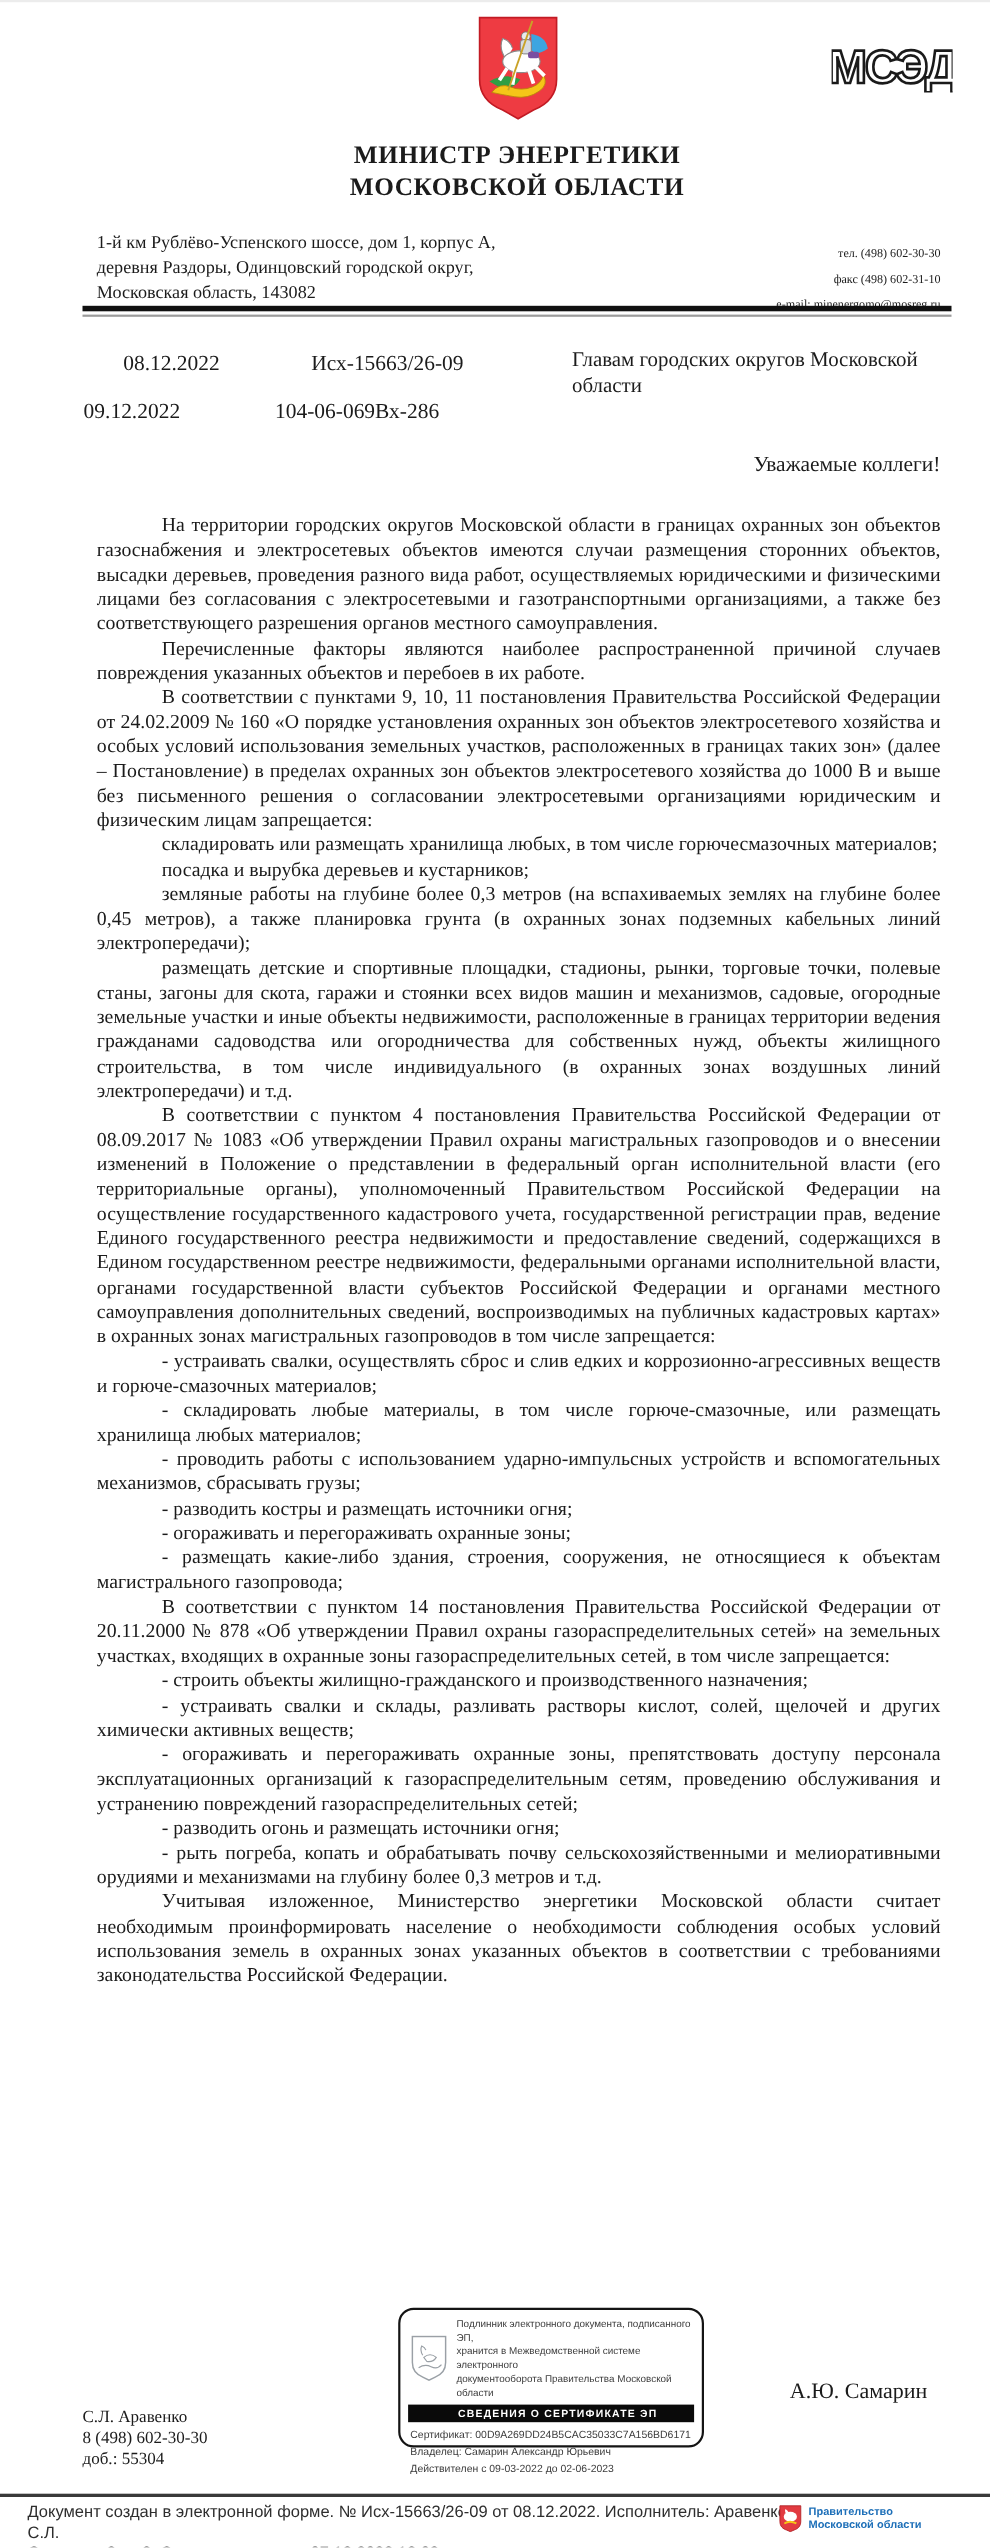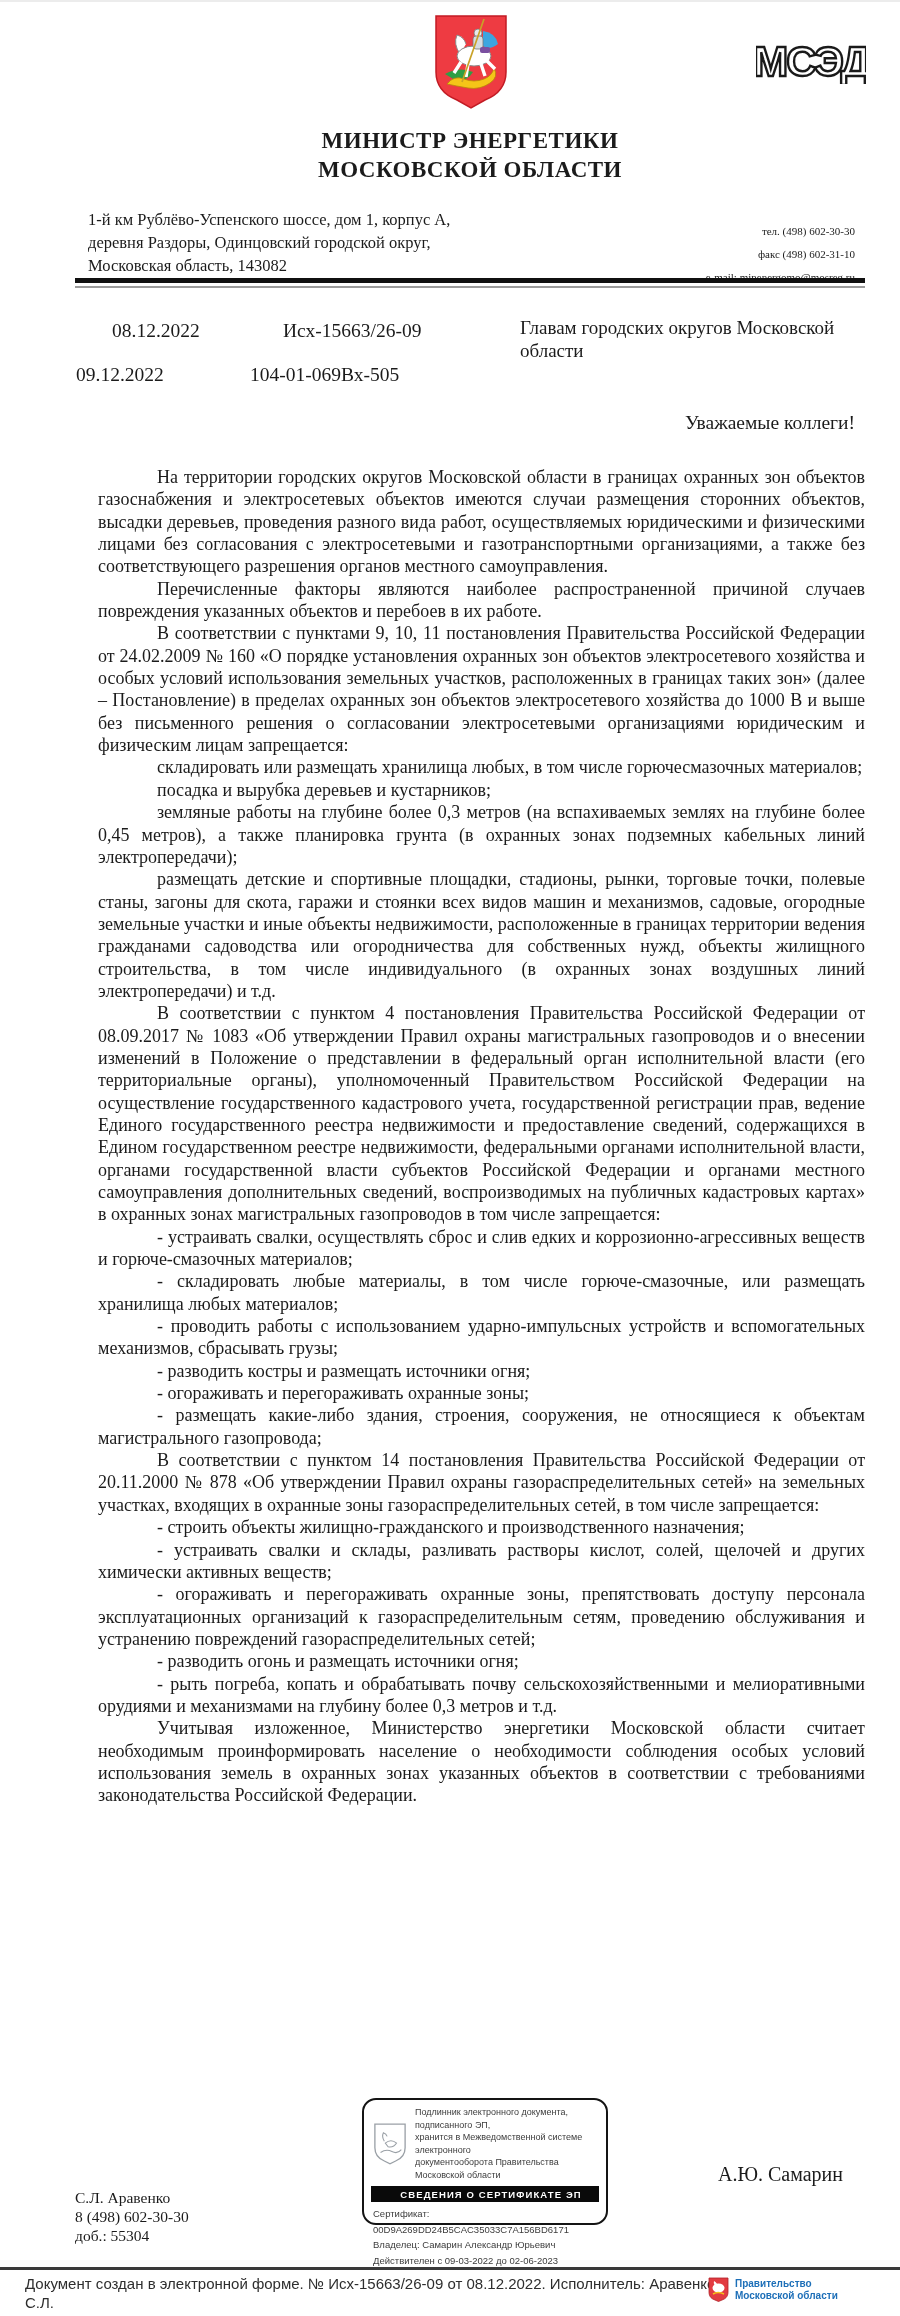--- a/index.html
+++ b/index.html
@@ -22,28 +22,28 @@
   .ref{font-size:19.5px;}
   .out-date{left:112px;top:320px;}
   .out-num{left:283px;top:320px;}
   .recipient{left:520px;top:316px;width:330px;font-size:19px;line-height:23px;}
   .in-date{left:76px;top:364px;}
   .in-num{left:250px;top:364px;}
 
   .salutation{left:88px;top:412px;width:767px;text-align:right;font-size:19.5px;}
 
   
-  .body-text{left:88px;top:466px;width:767px;font-size:18px;line-height:22.35px;text-align:justify;margin-left:10px;}
+  .body-text{left:88px;top:466px;width:767px;font-size:18px;line-height:22.35px;text-align:justify;}
   .body-text p{margin:0;text-indent:59px;}
 
   
   .signature{left:718px;top:2150px;font-size:20px;margin-top:13px;}
   .executor{left:75px;top:2188px;font-size:15.5px;line-height:19px;}
 
-  .stamp{left:362px;top:2098px;width:246px;height:127px;border:2.5px solid #141414;border-radius:14px;
+  .stamp{left:362px;top:2098px;width:278px;height:127px;border:2.5px solid #141414;border-radius:14px;
          background:#fff;font-family:"Liberation Sans", sans-serif;color:#3c3c3c;box-sizing:border-box;}
   .stamp-top{display:flex;align-items:center;padding:6px 7px 2px 9px;}
   .stamp-emblem{width:34px;height:42px;flex:0 0 34px;margin-right:8px;}
   .stamp-note{font-size:9px;line-height:12.5px;}
   .stamp-bar{margin:3px 7px 0 7px;background:#0a0a0a;color:#ffffff;text-align:center;
              font-size:9.5px;font-weight:bold;letter-spacing:1.1px;padding:3px 0 2px 12px;}
   .stamp-certs{padding:4px 9px 0 9px;font-size:9.5px;line-height:15.5px;}
 
   
   .footer-rule{left:0;top:2267px;width:900px;height:3px;background:#3a3a3a;}
@@ -95,21 +95,21 @@
       <div>e-mail: minenergomo@mosreg.ru</div>
     </div>
 
   <div class="abs rule-thick"></div>
   <div class="abs rule-thin"></div>
 
   <div class="abs ref out-date">08.12.2022</div>
   <div class="abs ref out-num">Исх-15663/26-09</div>
   <div class="abs recipient">Главам городских округов Московской области</div>
   <div class="abs ref in-date">09.12.2022</div>
-  <div class="abs ref in-num">104-01-069Вх-505</div>
+  <div class="abs ref in-num">104-06-069Вх-286</div>
 
   <div class="abs salutation">Уважаемые коллеги!</div>
 
   <div class="abs body-text">
 
   <p>На территории городских округов Московской области в границах охранных зон объектов газоснабжения и электросетевых объектов имеются случаи размещения сторонних объектов, высадки деревьев, проведения разного вида работ, осуществляемых юридическими и физическими лицами без согласования с электросетевыми и газотранспортными организациями, а также без соответствующего разрешения органов местного самоуправления.</p>
       <p>Перечисленные факторы являются наиболее распространенной причиной случаев повреждения указанных объектов и перебоев в их работе.</p>
       <p>В соответствии с пунктами 9, 10, 11 постановления Правительства Российской Федерации от 24.02.2009 № 160 «О порядке установления охранных зон объектов электросетевого хозяйства и особых условий использования земельных участков, расположенных в границах таких зон» (далее – Постановление) в пределах охранных зон объектов электросетевого хозяйства до 1000 В и выше без письменного решения о согласовании электросетевыми организациями юридическим и физическим лицам запрещается:</p>
       <p>складировать или размещать хранилища любых, в том числе горючесмазочных материалов;</p>
       <p>посадка и вырубка деревьев и кустарников;</p>

